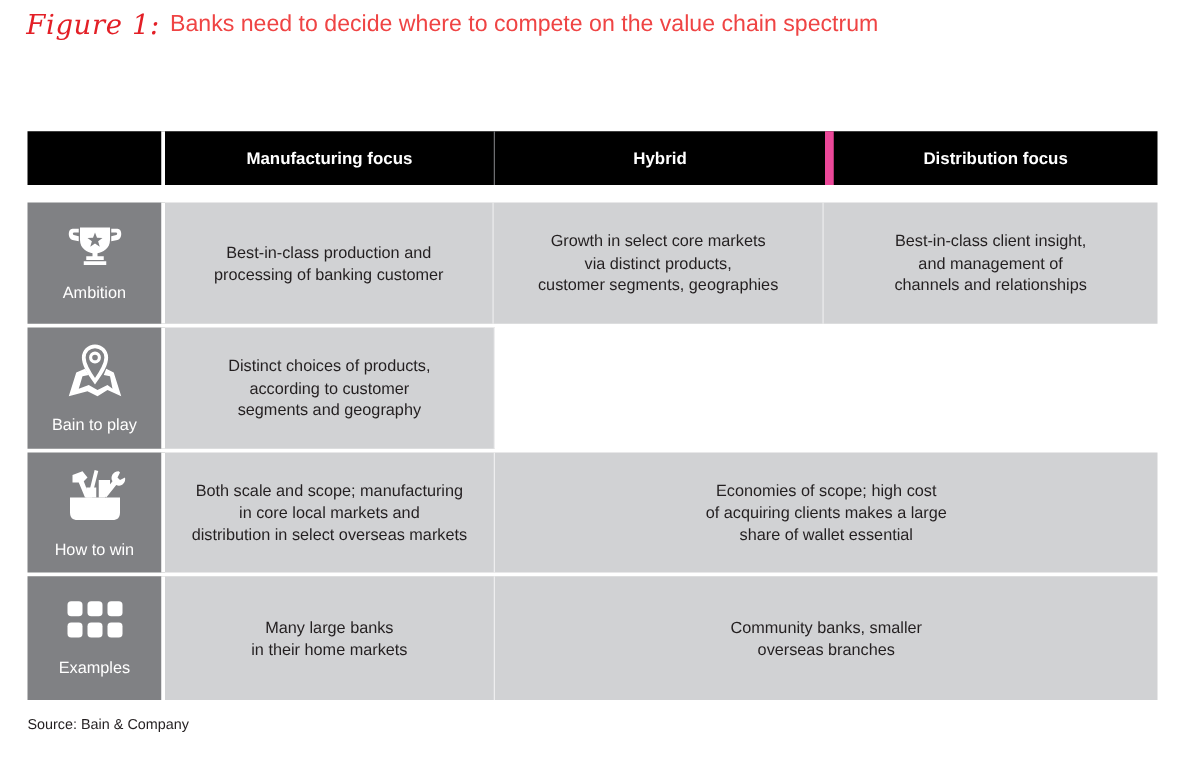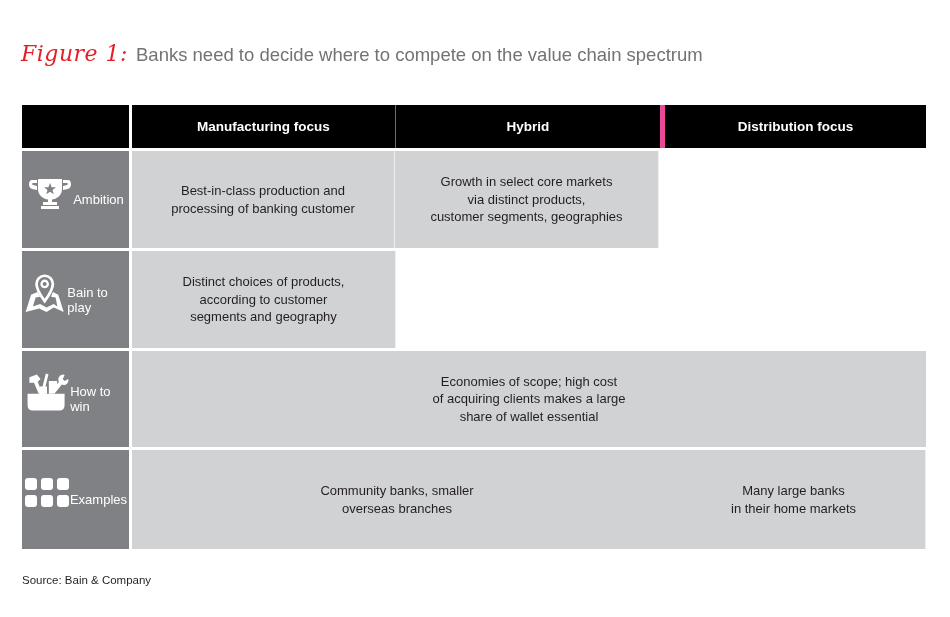--- a/index.html
+++ b/index.html
@@ -3,47 +3,47 @@
 <meta charset="utf-8">
 <style>
   html, body { margin: 0; padding: 0; }
   body {
     width: 950px; height: 617px; background: #ffffff; position: relative;
     overflow: hidden;
     font-family: "Liberation Sans", "DejaVu Sans", sans-serif;
     color: #231f20;
   }
   .title {
-    position: absolute; left: 21px; top: 32px; height: 34px;
-    display: flex; align-items: flex-end; white-space: nowrap;
+    position: absolute; left: 21px; top: 8px; height: 34px;
+    display: flex; align-items: flex-start; white-space: nowrap;
   }
   .title-fig {
     font-family: "DejaVu Serif", serif; font-style: italic;
     color: #e31f26; font-size: 22px; letter-spacing: 0.5px; margin-right: 8px;
   }
-  .title-text { font-size: 18.5px; color: #737373; }
+  .title-text { font-size: 18.5px; color: #ef4444; }
 
   .table {
     position: absolute; left: 22px; top: 105px; width: 904px;
   }
   .hdr {
-    display: flex; height: 43px; background: #000; margin-bottom: 3px;
+    display: flex; height: 43px; background: #000; margin-bottom: 14px;
   }
   .hdr .c { display: flex; align-items: center; justify-content: center;
     color: #ffffff; font-weight: bold; font-size: 13.5px; }
   .hdr .lbl { width: 107px; border-right: 3px solid #ffffff; }
   .hdr .c1 { width: 263px; border-right: 1px solid #6d6e71; }
-  .hdr .c2 { width: 264px; border-right: 5px solid #ec4899; }
+  .hdr .c2 { width: 264px; border-right: 7px solid #ec4899; }
   .hdr .c3 { flex: 1; text-align: center; }
 
   .row { display: flex; margin-bottom: 3px; }
   .row .lbl {
     width: 107px; background: #808184; color: #ffffff;
     border-right: 3px solid #ffffff; box-sizing: content-box;
-    display: flex; align-items: center; justify-content: center;
+    display: flex; flex-direction: column; align-items: center; justify-content: center;
     font-size: 13px;
   }
   .row .lbl svg { display: block; margin-bottom: 14px; }
   .row .c {
     background: #d1d2d4; display: flex; align-items: center; justify-content: center;
     text-align: center; font-size: 13px; line-height: 17.5px; color: #231f20;
     padding: 0 10px; box-sizing: border-box;
   }
   .row .c1 { width: 263px; border-right: 1px solid #eeeeef; }
   .row .c2 { width: 264px; border-right: 1px solid #eeeeef; text-align: center; }
@@ -83,20 +83,25 @@
     </div>
     <div class="c c1">
         <span>Best-in-class production and
 processing of banking customer</span>
       </div>
     <div class="c c2">
         <span>Growth in select core markets
 via distinct products,
 customer segments, geographies</span>
       </div>
+    <div class="c c3">
+        <span>Best-in-class client insight,
+and management of
+channels and relationships</span>
+      </div>
   </div>
 
   <div class="row" style="height:97px;">
     <div class="lbl">
       <svg width="50" height="44" viewBox="0 0 50 44">
         <path fill="#fff" d="M4 43 L10 24 L17 21 L20 26 L15 27 L12 37 L20 34 L27 38 L35 34 L39 37 L37 27 L32 26 L34 21 L40 24 L46 43 L35 38 L27 43 L19 39 Z"></path>
         <path fill="none" stroke="#fff" stroke-width="3" d="M25 31 C20 24 16 18 16 12 A9 9 0 0 1 34 12 C34 18 30 24 25 31 Z"></path>
         <circle cx="25" cy="12" r="3.5" fill="none" stroke="#fff" stroke-width="2.5"></circle>
       </svg>
       <span>Bain to play</span>
@@ -113,43 +118,48 @@
       <svg width="52" height="44" viewBox="0 0 52 44">
         <path fill="#fff" d="M6 24 H46 V36 C46 40 44 42 40 42 H12 C8 42 6 40 6 36 Z"></path>
         <path fill="#fff" d="M8 6 L16 3 L20 8 L17 11 L22 24 H18 L13 12 L8 12 Z"></path>
         <rect x="23" y="2" width="3" height="22" fill="#fff" transform="rotate(14 24 13)"></rect>
         <path fill="#fff" d="M19 16 H27 V24 H19 Z"></path>
         <path fill="#fff" d="M29 10 H38 V18 L34 24 H29 Z"></path>
         <path fill="#fff" d="M45 3 C40 3 38 8 40 11 L32 21 L35 24 L43 14 C47 16 51 12 50 8 L46 10 L44 8 L46 4 Z"></path>
       </svg>
       <span>How to win</span>
     </div>
+    <div class="c c2">
+        <span>Both scale and scope; manufacturing
+in core local markets and
+distribution in select overseas markets</span>
+      </div>
     <div class="c c3">
         <span>Economies of scope; high cost
 of acquiring clients makes a large
 share of wallet essential</span>
       </div>
   </div>
 
   <div class="row" style="height:99px; margin-bottom:0;">
     <div class="lbl">
       <svg width="46" height="32" viewBox="0 0 46 32">
         <rect x="1" y="1" width="12" height="12" rx="3" fill="#fff"></rect>
         <rect x="17" y="1" width="12" height="12" rx="3" fill="#fff"></rect>
         <rect x="33" y="1" width="12" height="12" rx="3" fill="#fff"></rect>
         <rect x="1" y="18" width="12" height="12" rx="3" fill="#fff"></rect>
         <rect x="17" y="18" width="12" height="12" rx="3" fill="#fff"></rect>
         <rect x="33" y="18" width="12" height="12" rx="3" fill="#fff"></rect>
       </svg>
       <span>Examples</span>
     </div>
+    <div class="c c2">
+        <span>Many large banks
+in their home markets</span>
+      </div>
     <div class="c c3">
         <span>Community banks, smaller
 overseas branches</span>
-      </div>
-    <div class="c c2">
-        <span>Many large banks
-in their home markets</span>
       </div>
   </div>
 </div>
 
 <div class="source">Source: Bain &amp; Company</div>
 
 </body></html>

